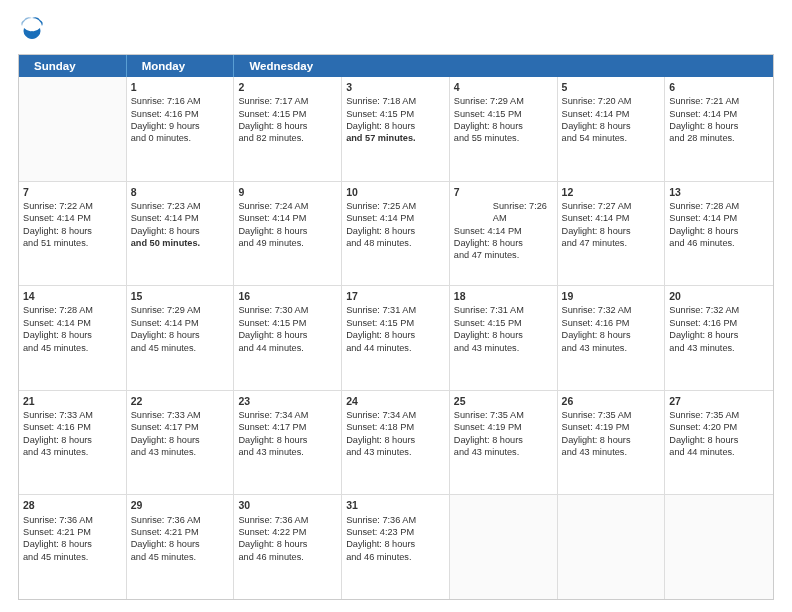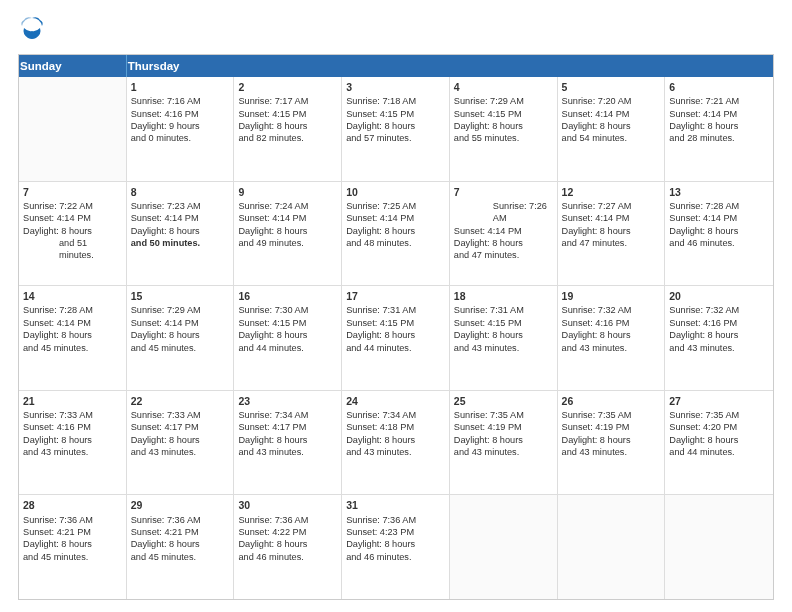--- a/index.html
+++ b/index.html
@@ -70,21 +70,21 @@
     }
     .cal-header {
       display: grid;
       grid-template-columns: repeat(7, 1fr);
       background: #2b6cb0;
     }
     .cal-header-cell {
       color: #fff;
       font-size: 11.5px;
       font-weight: bold;
-      padding: 5px 1px;
+      padding: 5px 15px;
       text-align: left;
       border-right: 1px solid #5a9fd4;
     }
     .cal-header-cell:last-child {
       border-right: none;
     }
     .cal-body {
       flex: 1;
       display: flex;
       flex-direction: column;
@@ -137,21 +137,22 @@
     </div>
     <div class="title-block">
       <h1></h1>
       <h2></h2>
     </div>
   </div>
 
   <div class="calendar">
     <div class="cal-header">
     <div class="cal-header-cell">Sunday</div>
-        <div class="cal-header-cell">Thursday</div>
+        <div class="cal-header-cell">Monday</div>
+        <div class="cal-header-cell">Wednesday</div>
       </div>
     <div class="cal-body">
     <div class="cal-row">
           <div class="cal-cell cell-empty"></div>
           <div class="cal-cell">
             <span class="cell-date">1</span>
             <span style="display: block;">Sunrise: 7:16 AM</span>
             <span style="display: block;">Sunset: 4:16 PM</span>
             <span style="display: block;">Daylight: 9 hours</span>
             <span style="display: block;">and 0 minutes.</span>
@@ -161,21 +162,21 @@
             <span style="display: block;">Sunrise: 7:17 AM</span>
             <span style="display: block;">Sunset: 4:15 PM</span>
             <span style="display: block;">Daylight: 8 hours</span>
             <span style="display: block;">and 82 minutes.</span>
           </div>
           <div class="cal-cell">
             <span class="cell-date">3</span>
             <span style="display: block;">Sunrise: 7:18 AM</span>
             <span style="display: block;">Sunset: 4:15 PM</span>
             <span style="display: block;">Daylight: 8 hours</span>
-            <span style="display: block;">and 57 minutes.</span>
+            <span style="display: block; font-weight: bold;">and 57 minutes.</span>
           </div>
           <div class="cal-cell">
             <span class="cell-date">4</span>
             <span style="display: block;">Sunrise: 7:29 AM</span>
             <span style="display: block;">Sunset: 4:15 PM</span>
             <span style="display: block;">Daylight: 8 hours</span>
             <span style="display: block;">and 55 minutes.</span>
           </div>
           <div class="cal-cell">
             <span class="cell-date">5</span>
@@ -191,21 +192,21 @@
             <span style="display: block;">Daylight: 8 hours</span>
             <span style="display: block;">and 28 minutes.</span>
           </div>
         </div>
         <div class="cal-row">
           <div class="cal-cell">
             <span class="cell-date">7</span>
             <span style="display: block;">Sunrise: 7:22 AM</span>
             <span style="display: block;">Sunset: 4:14 PM</span>
             <span style="display: block;">Daylight: 8 hours</span>
-            <span style="display: block; margin-left: 36px;">and 51 minutes.</span>
+            <span style="display: block;">and 51 minutes.</span>
           </div>
           <div class="cal-cell">
             <span class="cell-date">8</span>
             <span style="display: block;">Sunrise: 7:23 AM</span>
             <span style="display: block;">Sunset: 4:14 PM</span>
             <span style="display: block;">Daylight: 8 hours</span>
             <span style="display: block; font-weight: bold;">and 50 minutes.</span>
           </div>
           <div class="cal-cell">
             <span class="cell-date">9</span>

